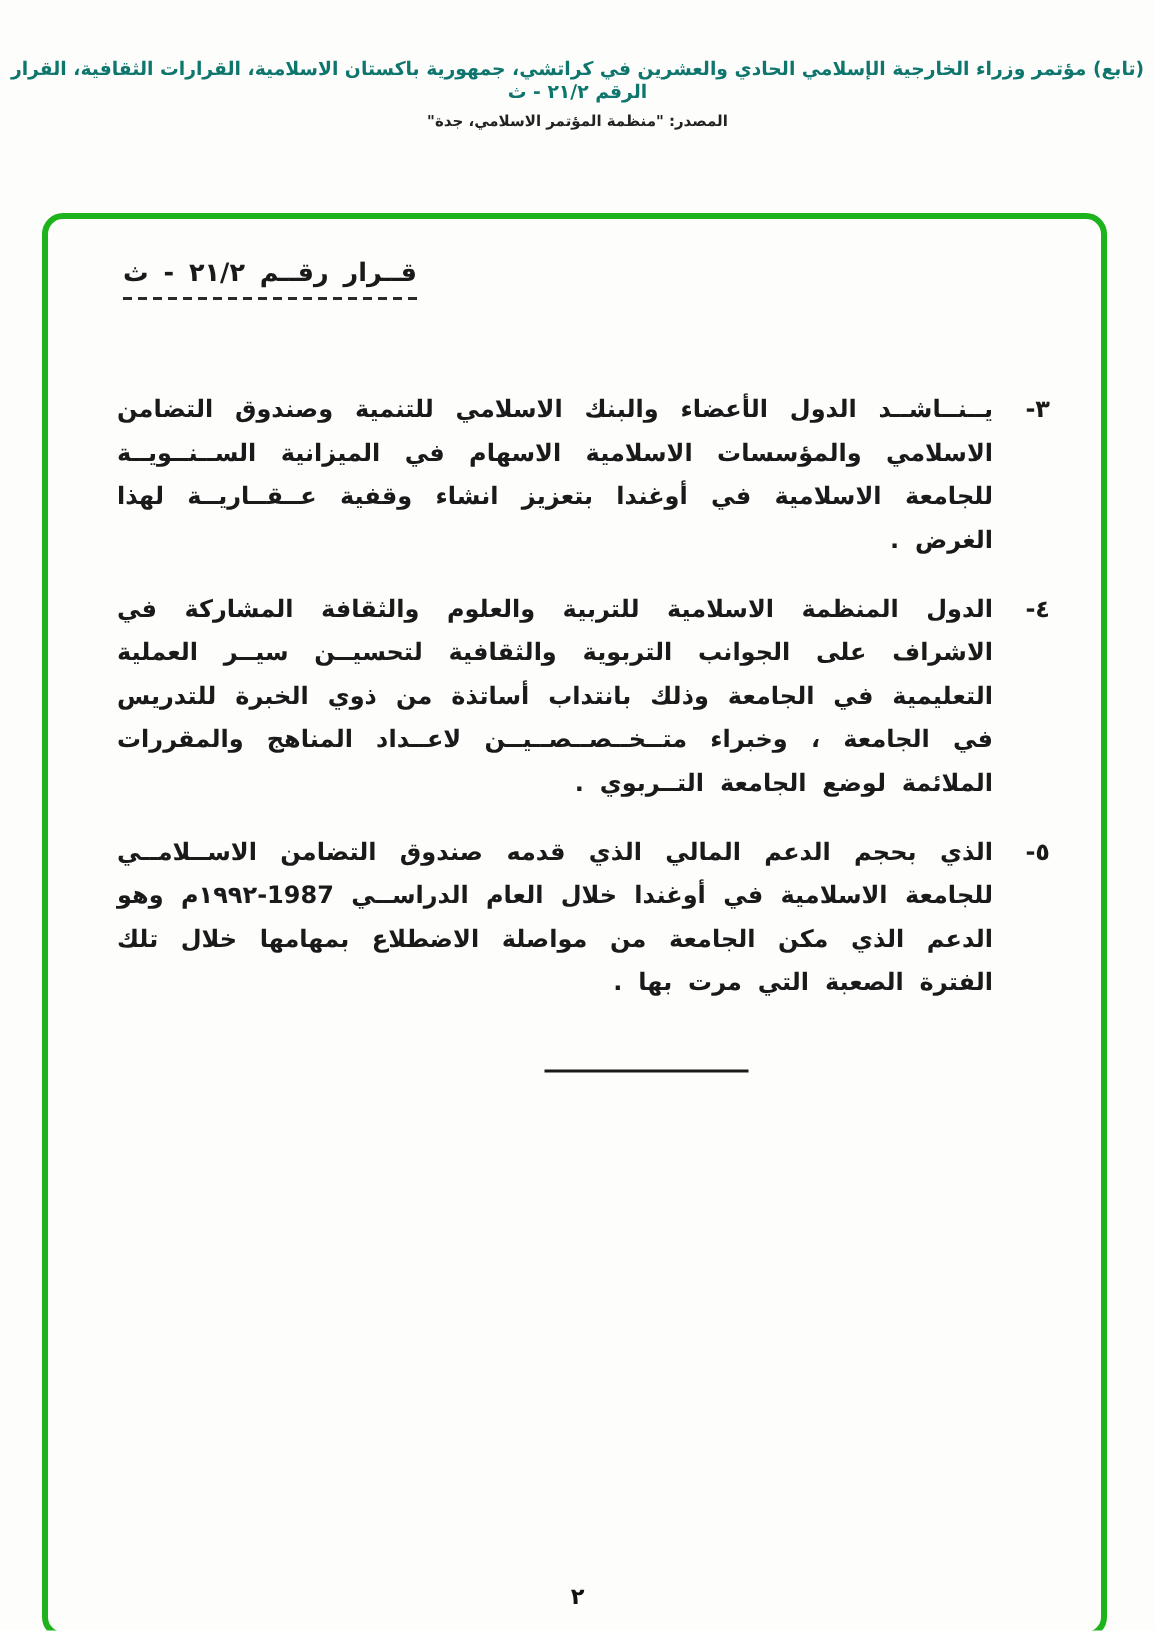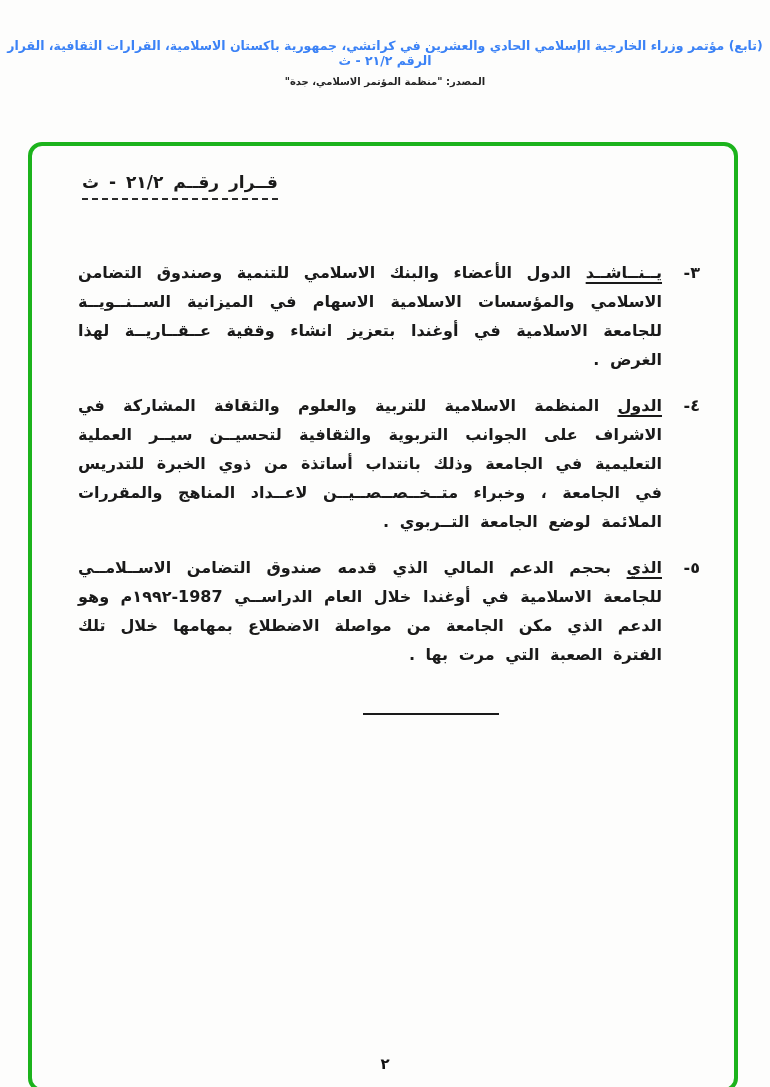--- a/index.html
+++ b/index.html
@@ -27,21 +27,21 @@
     top: 38px;
     left: 0;
     right: 0;
     text-align: center;
     direction: rtl;
   }
   .header-line-1 {
     font-size: 12.5px;
     font-weight: 700;
     letter-spacing: 0.2px;
-    color: #3b82f6;
+    color: #0f766e;
   }
   .header-line-2 {
     margin-top: 8px;
     font-size: 10px;
     font-weight: 700;
     color: #222;
   }
 
   
   .document-frame {
@@ -96,21 +96,20 @@
     font-size: 16px;
     font-weight: 700;
     line-height: 29px;
     letter-spacing: 0.4px;
     word-spacing: 5px;
     text-align: justify;
     text-justify: inter-word;
     padding-left: 6px;
   }
   .item-lead {
-    text-decoration: underline;
     text-decoration-thickness: 2px;
     text-underline-offset: 4px;
   }
 
   
   .separator-line {
     width: 136px;
     border-top: 2px solid #1a1a1a;
     margin: 44px auto 0 auto;
     transform: translateX(45px); 

